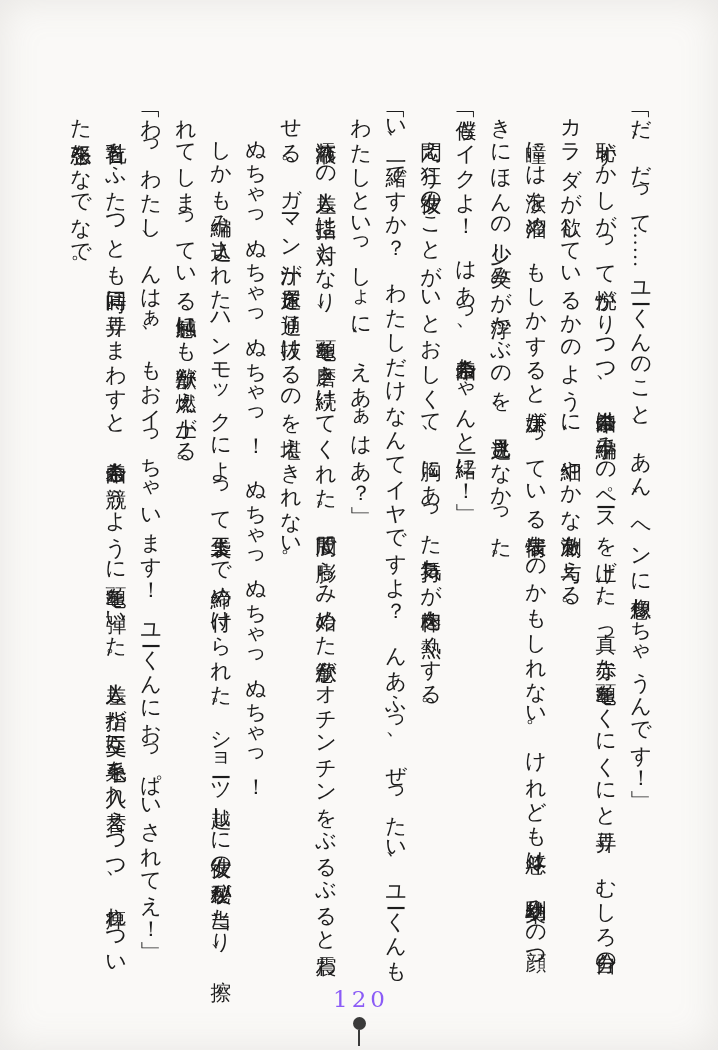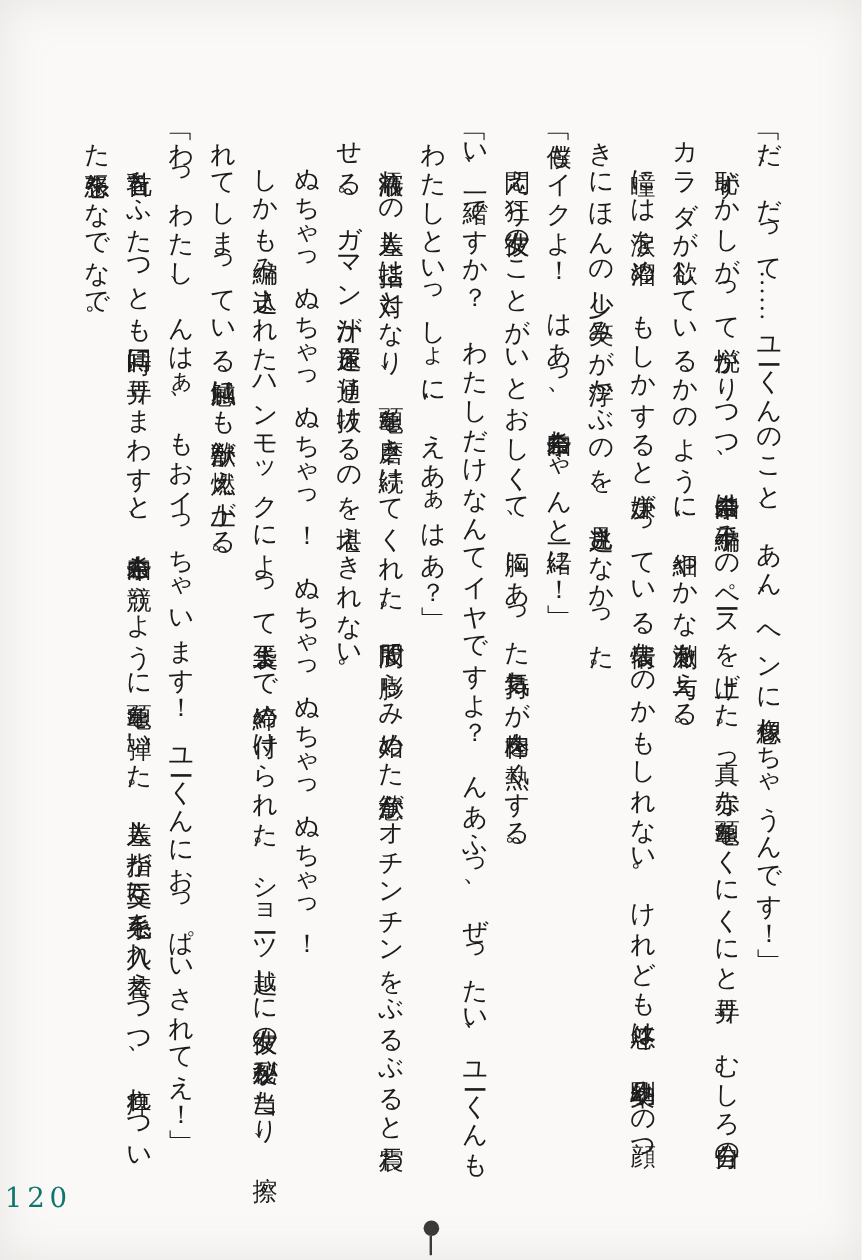--- a/index.html
+++ b/index.html
@@ -40,22 +40,22 @@
   }
   .text-block p.dialogue {
     text-indent: 0;
   }
   
   .folio {
     position: absolute;
     left: 0;
     right: 0;
     top: 988px;
-    text-align: left;
-    color: #0f766e;
+    text-align: center;
+    color: #8b5cf6;
   }
   .folio .page-number {
     font-family: "DejaVu Serif", "Liberation Serif", serif;
     font-size: 23px;
     letter-spacing: 4px;
     padding-left: 4px;  
     line-height: 1;
   }
   .pin {
     margin: 6px auto 0;

